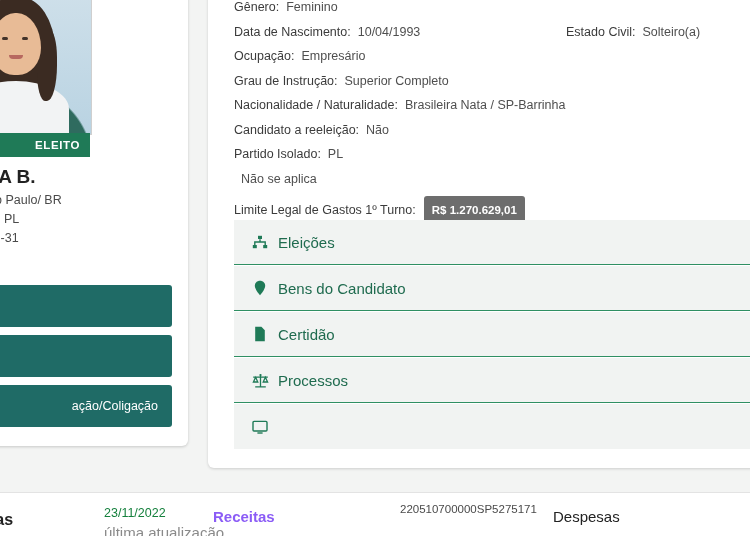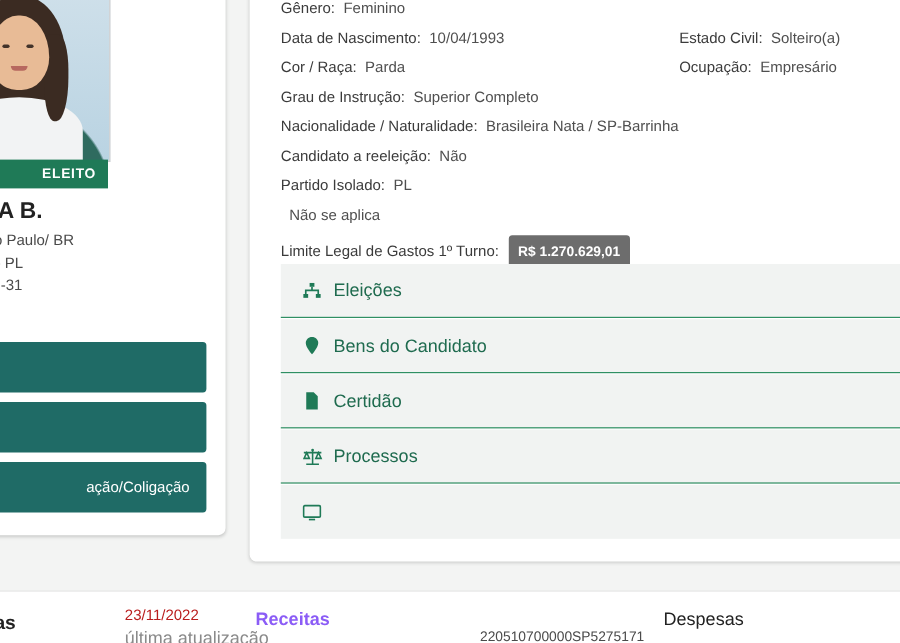--- a/index.html
+++ b/index.html
@@ -279,42 +279,42 @@
     top: 18px;
     font-size: 16px;
     font-weight: bold;
     color: #222222;
   }
   .bs-date {
     position: absolute;
     left: 104px;
     top: 13px;
     font-size: 12.5px;
-    color: #b91c1c;
+    color: #15803d;
   }
   .bs-date-sub {
     position: absolute;
     left: 104px;
     top: 31px;
     font-size: 15px;
     color: #8a8a8a;
     text-align: center;
   }
   .bs-receitas {
     position: absolute;
     left: 213px;
     top: 15px;
     font-size: 15px;
     font-weight: bold;
     color: #8b5cf6;
   }
   .bs-code {
     position: absolute;
     left: 400px;
-    top: 32px;
+    top: 10px;
     font-size: 11.5px;
     color: #4a4a4a;
   }
   .bs-despesas {
     position: absolute;
     left: 553px;
     top: 15px;
     font-size: 15px;
     font-weight: normal;
     color: #222222;
@@ -368,24 +368,20 @@
         <span class="f-label">Data de Nascimento:</span>
         <span class="f-value">10/04/1993</span>
       </div>
       <div class="field-right">
         <span class="f-label">Estado Civil:</span>
         <span class="f-value">Solteiro(a)</span>
       </div>
     </div>
 
     <div class="field-row">
-      <div class="field-left">
-        <span class="f-label">Cor / Raça:</span>
-        <span class="f-value">Parda</span>
-      </div>
       <div class="field-right">
         <span class="f-label">Ocupação:</span>
         <span class="f-value">Empresário</span>
       </div>
     </div>
 
     <div class="field-row">
       <div class="field-left">
         <span class="f-label">Grau de Instrução:</span>
         <span class="f-value">Superior Completo</span>

